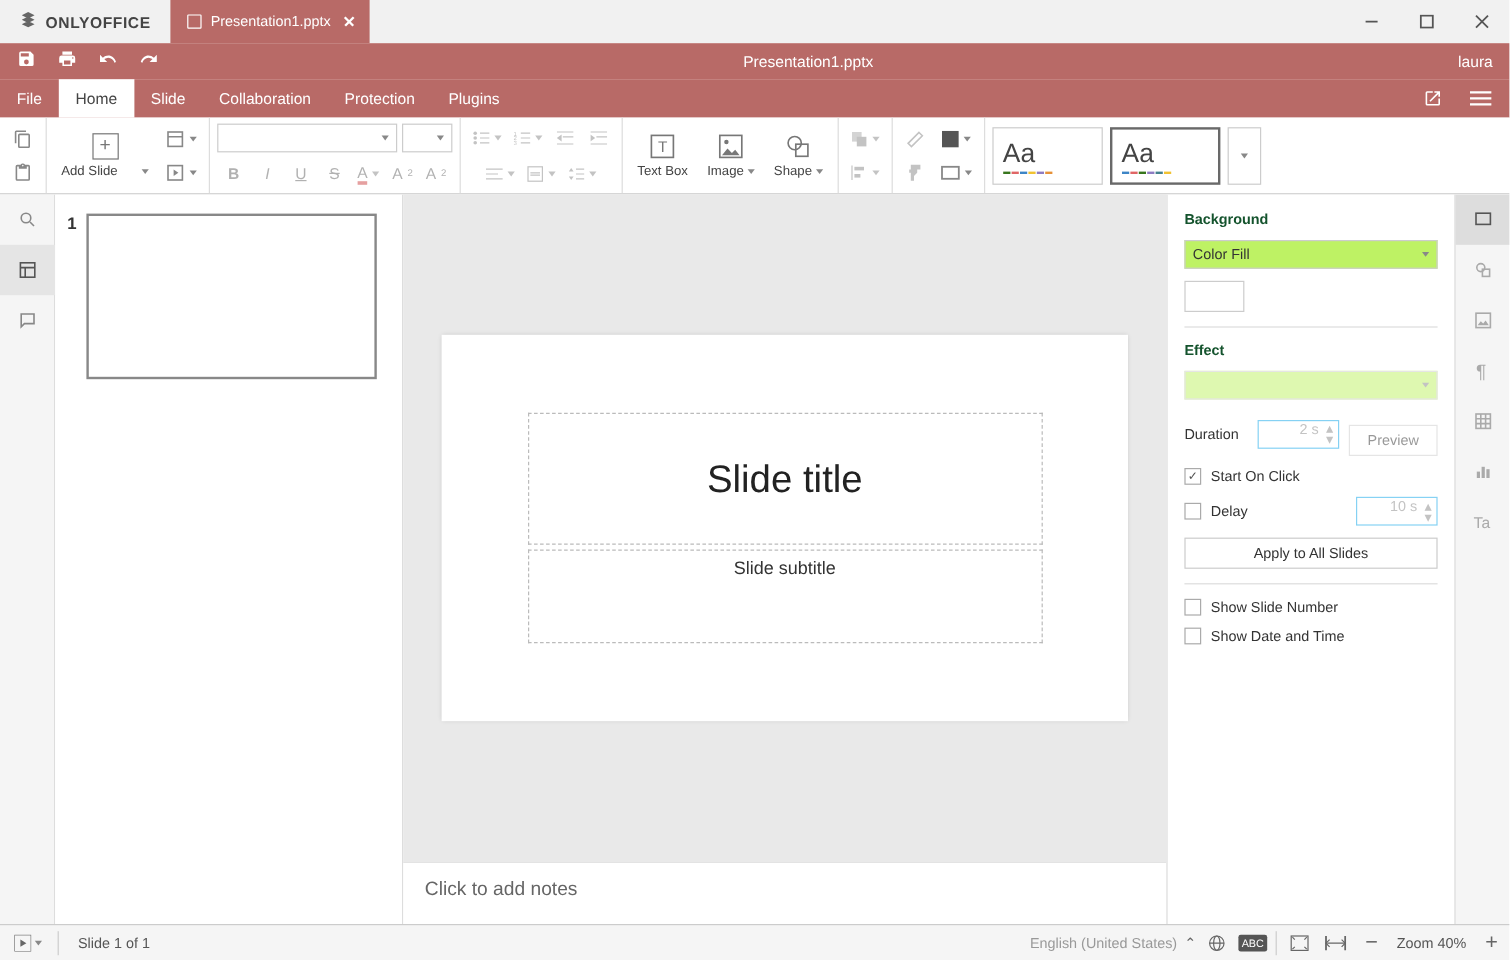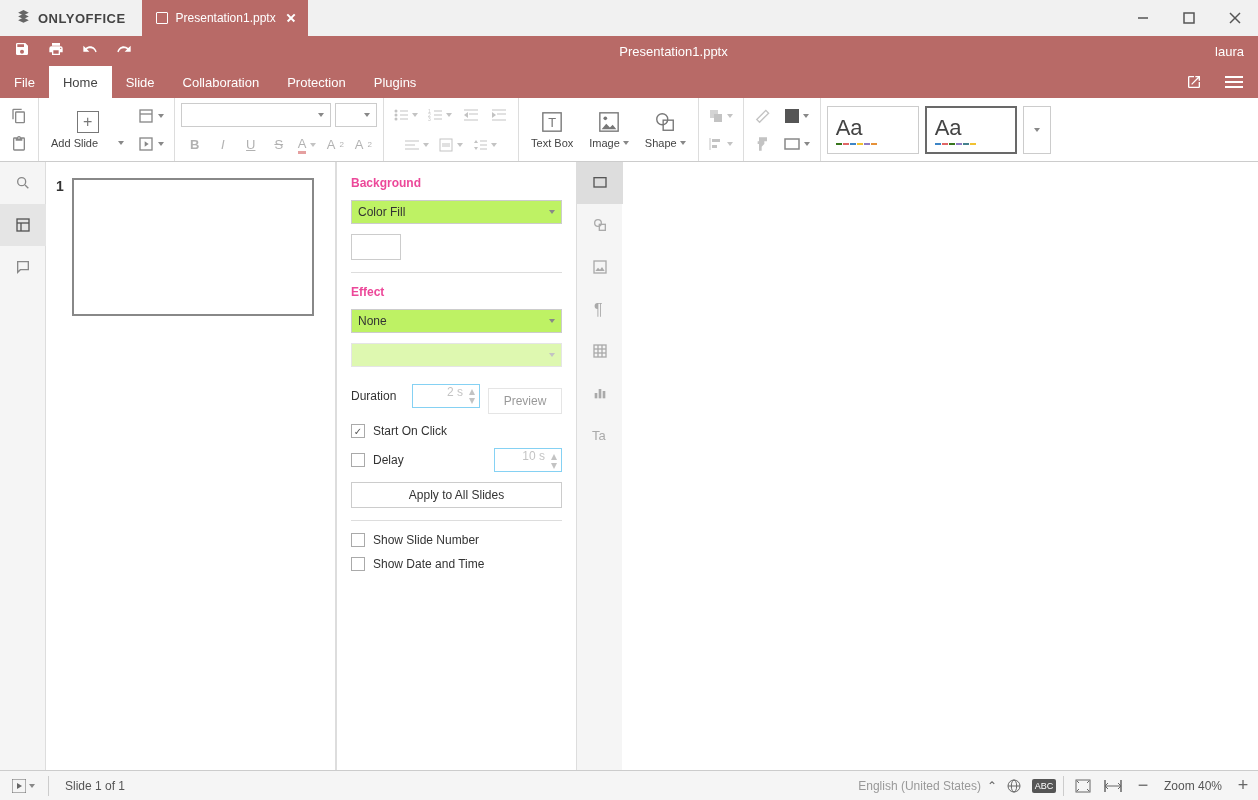--- a/index.html
+++ b/index.html
@@ -49,21 +49,21 @@
 .thumb-num { font-weight: bold; font-size: 14px; color: #333; }
 .thumb { width: 242px; height: 138px; border: 2px solid #888; background: #fff; }
 .canvas-area { flex: 1; background: #e9e9e9; display: flex; flex-direction: column; }
 .canvas-scroll { flex: 1; display: flex; align-items: center; justify-content: center; padding: 40px 10px;}
 .slide { width: 572px; height: 322px; background: #fff; box-shadow: 0 0 4px rgba(0,0,0,0.15); display: flex; flex-direction: column; align-items: center; justify-content: center; gap: 4px; }
 .placeholder { border: 1px dashed #bbb; display: flex; align-items: center; justify-content: center; }
 .ph-title { width: 429px; height: 110px; font-size: 32px; color: #222; }
 .ph-sub { width: 429px; height: 78px; font-size: 15px; color: #333; align-items: flex-start; padding-top: 6px;}
 .notes { height: 52px; background: #fff; border-top: 1px solid #ddd; padding: 14px 18px; color: #666; font-size: 16px; }
 .rightpanel { width: 240px; background: #fff; border-left: 1px solid #ddd; padding: 14px; font-size: 12px; color: #333; display: flex; flex-direction: column; gap: 10px; }
-.rp-label { font-weight: bold; font-size: 12px; color: #ec4899; }
+.rp-label { font-weight: bold; font-size: 12px; color: #14532d; }
 .rp-select { width: 100%; height: 24px; border: 1px solid #ccc; padding: 0 6px; display: flex; align-items: center; justify-content: space-between; cursor: pointer; background: #bef264;}
 .rp-swatch { width: 50px; height: 26px; border: 1px solid #ccc; }
 .rp-sep { height: 1px; background: #ddd; margin: 2px 0; }
 .rp-row { display: flex; align-items: center; gap: 8px; }
 .rp-input { width: 68px; height: 24px; border: 1px solid #0ea5e9; text-align: right; padding-right: 16px; position: relative; color: #888;}
 .rp-spin { position: absolute; right: 2px; top: 2px; display: flex; flex-direction: column; }
 .rp-spin-b { width: 10px; height: 9px; display: flex; align-items: center; justify-content: center; }
 .rp-btn { height: 26px; border: 1px solid #ccc; background: #fff; display: flex; align-items: center; justify-content: center; cursor: pointer; font-size: 12px;}
 .rp-check { display: flex; align-items: center; gap: 8px; cursor: pointer; }
 .chk { width: 14px; height: 14px; border: 1px solid #aaa; display: flex; align-items: center; justify-content: center; font-size: 10px; color: #555;}
@@ -417,34 +417,39 @@
       </div>
   </div>
 
   <div class="thumbs">
     <div class="thumb-wrap">
       <div class="thumb-num">1</div>
       <div class="thumb"></div>
     </div>
   </div>
 
+  <div class="canvas-area">
+    <div class="canvas-scroll">
+      <div class="slide">
+        <div class="placeholder ph-title">Slide title</div>
+        <div class="placeholder ph-sub">Slide subtitle</div>
+      </div>
+    </div>
+    <div class="notes">Click to add notes</div>
+  </div>
 
   <div class="rightpanel">
     <div class="rp-label">Background</div>
     <div class="rp-select">
         <span>Color Fill</span>
         <span class="caret"></span>
       </div>
     <div class="rp-swatch"></div>
     <div class="rp-sep"></div>
     <div class="rp-label">Effect</div>
-    <div class="rp-select">
-        <span>None</span>
-        <span class="caret"></span>
-      </div>
     <div class="rp-select disabled">
         <span></span>
         <span class="caret"></span>
       </div>
     <div class="rp-row">
       <span style="flex:1;">Duration</span>
       <div class="rp-input disabled"><span>2 s</span><div class="rp-spin">
             <div class="rp-spin-b">▴</div>
             <div class="rp-spin-b">▾</div>
           </div></div>

